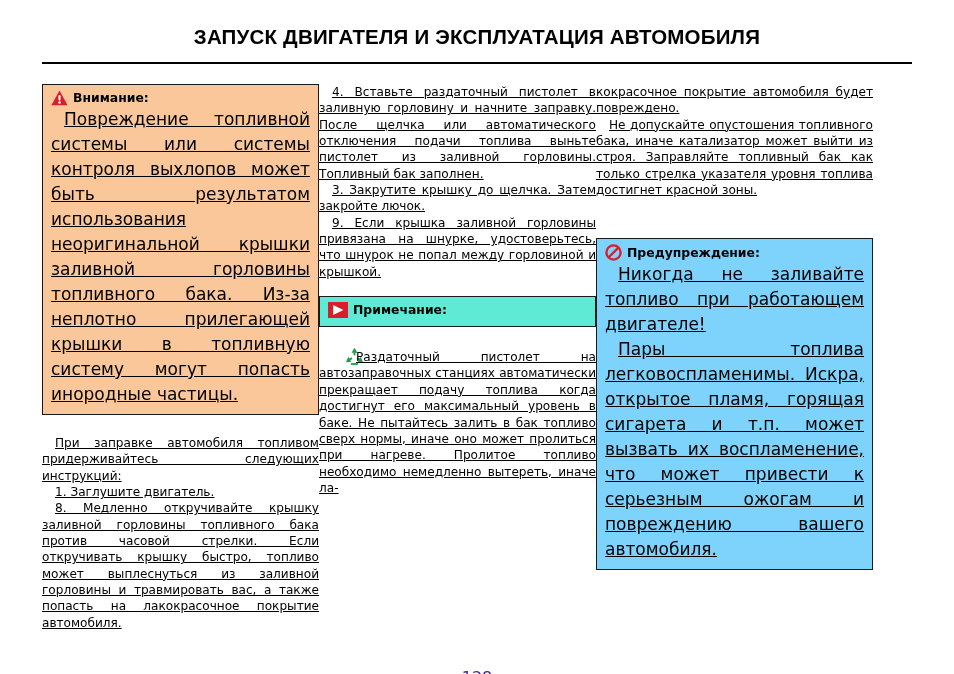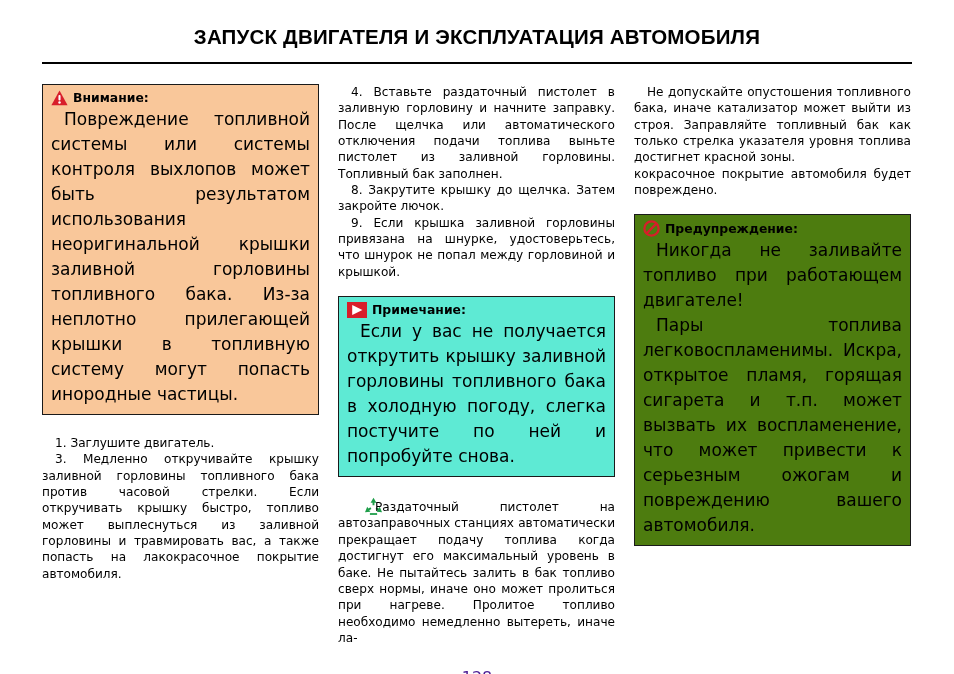--- a/index.html
+++ b/index.html
@@ -51,37 +51,37 @@
   }
 
   
   .columns {
     position: absolute;
     left: 42px;
     top: 84px;
     width: 870px;
     height: 520px;
     display: flex;
-    gap: 19px;
   }
   .col {
     width: 277px;
     position: relative;
   }
 
   
   p.body {
     margin: 0 0 0 0;
     font-family: "DejaVu Sans", sans-serif;
     font-size: 12.1px;
     line-height: 16.35px;
     text-align: justify;
     text-indent: 13px;
     hyphens: manual;
     color: #000;
+    text-decoration: underline;
   }
   p.body.noindent { text-indent: 0; }
   p.body + p.body { margin-top: 0; }
   .gap-md { height: 16px; }
   .gap-lg { height: 20px; }
 
   
   .callout {
     border: 1.5px solid #1a1a1a;
     box-sizing: border-box;
@@ -100,21 +100,21 @@
     line-height: 16px;
     color: #000;
   }
   .callout p.body {
     font-size: 17px;
     line-height: 25px;
   }
 
   .callout.attention { background: #f9c79a; }
   .callout.note      { background: #5eead4; }
-  .callout.warning   { background: #4d7c0f; }
+  .callout.warning   { background: #7dd3fc; margin-top: 24px; }
 
   
   .icon {
     display: inline-block;
     flex: 0 0 auto;
     line-height: 0;
   }
   .icon-triangle { width: 17px; height: 16px; }
   .icon-play     { width: 20px; height: 16px; }
   .icon-ban      { width: 17px; height: 17px; }
@@ -160,44 +160,44 @@
               <circle cx="8.5" cy="12.5" r="1.25" fill="#ffffff"></circle>
             </svg>
           </span>
           <span class="callout-title">Внимание:</span>
         </div>
         <p class="body">Повреждение топливной системы или системы контроля выхлопов может быть результатом использования неоригинальной крышки заливной горловины топливного бака. Из-за неплотно прилегающей крышки в топливную систему могут попасть инородные частицы.</p>
       </div>
 
       <div class="gap-lg"></div>
 
+      <p class="body">При заправке автомобиля топливом придерживайтесь следующих инструкций:</p>
       <p class="body">1. Заглушите двигатель.</p>
-      <p class="body">3. Медленно откручивайте крышку заливной горловины топливного бака против часовой стрелки. Если откручивать крышку быстро, топливо может выплеснуться из заливной горловины и травмировать вас, а также попасть на лакокрасочное покрытие автомобиля.</p>
+      <p class="body">8. Медленно откручивайте крышку заливной горловины топливного бака против часовой стрелки. Если откручивать крышку быстро, топливо может выплеснуться из заливной горловины и травмировать вас, а также попасть на лакокрасочное покрытие автомобиля.</p>
 
     </div>
 
     <div class="col">
 
       <p class="body">4. Вставьте раздаточный пистолет в заливную горловину и начните заправку. После щелчка или автоматического отключения подачи топлива выньте пистолет из заливной горловины. Топливный бак заполнен.</p>
-      <p class="body">8. Закрутите крышку до щелчка. Затем закройте лючок.</p>
+      <p class="body">3. Закрутите крышку до щелчка. Затем закройте лючок.</p>
       <p class="body">9. Если крышка заливной горловины привязана на шнурке, удостоверьтесь, что шнурок не попал между горловиной и крышкой.</p>
 
       <div class="gap-md"></div>
 
       <div class="callout note">
         <div class="callout-head">
           <span class="icon icon-play">
             <svg viewBox="0 0 20 16" width="20" height="16" xmlns="http://www.w3.org/2000/svg">
               <rect x="0" y="0" width="20" height="16" fill="#d81e2a"></rect>
               <polygon points="5.2,3.1 15.4,8 5.2,12.9" fill="#ffffff"></polygon>
             </svg>
           </span>
           <span class="callout-title">Примечание:</span>
         </div>
-        <p class="body">Если у вас не получается открутить крышку заливной горловины топливного бака в холодную погоду, слегка постучите по ней и попробуйте снова.</p>
       </div>
 
       <div class="gap-lg"></div>
 
       <p class="body inline-icon-para">
         <span class="icon icon-recycle">
           <svg viewBox="0 0 20 19" width="19" height="18" xmlns="http://www.w3.org/2000/svg">
             <g fill="#1e9e4a">
               <path d="M10 0.8 L13.1 6.1 L11.0 6.1 L11.0 8.6 L9.0 8.6 L9.0 6.1 L6.9 6.1 Z"></path>
               <path d="M1.0 16.0 L3.4 10.4 L4.6 12.1 L6.8 10.9 L7.8 12.6 L5.6 13.9 L6.7 15.5 Z"></path>
@@ -205,22 +205,22 @@
               <path d="M6.2 17.0 L13.8 17.0 L13.8 18.9 L6.2 18.9 Z"></path>
             </g>
           </svg>
         </span><span>Раздаточный пистолет на автозаправочных станциях автоматически прекращает подачу топлива когда достигнут его максимальный уровень в баке. Не пытайтесь залить в бак топливо сверх нормы, иначе оно может пролиться при нагреве. Пролитое топливо необходимо немедленно вытереть, иначе ла-</span>
       </p>
 
     </div>
 
     <div class="col">
 
+      <p class="body noindent">кокрасочное покрытие автомобиля будет повреждено.</p>
       <p class="body">Не допускайте опустошения топливного бака, иначе катализатор может выйти из строя. Заправляйте топливный бак как только стрелка указателя уровня топлива достигнет красной зоны.</p>
-      <p class="body noindent">кокрасочное покрытие автомобиля будет повреждено.</p>
 
       <div class="gap-md"></div>
 
       <div class="callout warning">
         <div class="callout-head">
           <span class="icon icon-ban">
             <svg viewBox="0 0 17 17" width="17" height="17" xmlns="http://www.w3.org/2000/svg">
               <circle cx="8.5" cy="8.5" r="7.1" fill="none" stroke="#d81e2a" stroke-width="2.3"></circle>
               <line x1="3.6" y1="13.4" x2="13.4" y2="3.6" stroke="#d81e2a" stroke-width="2.3"></line>
             </svg>

